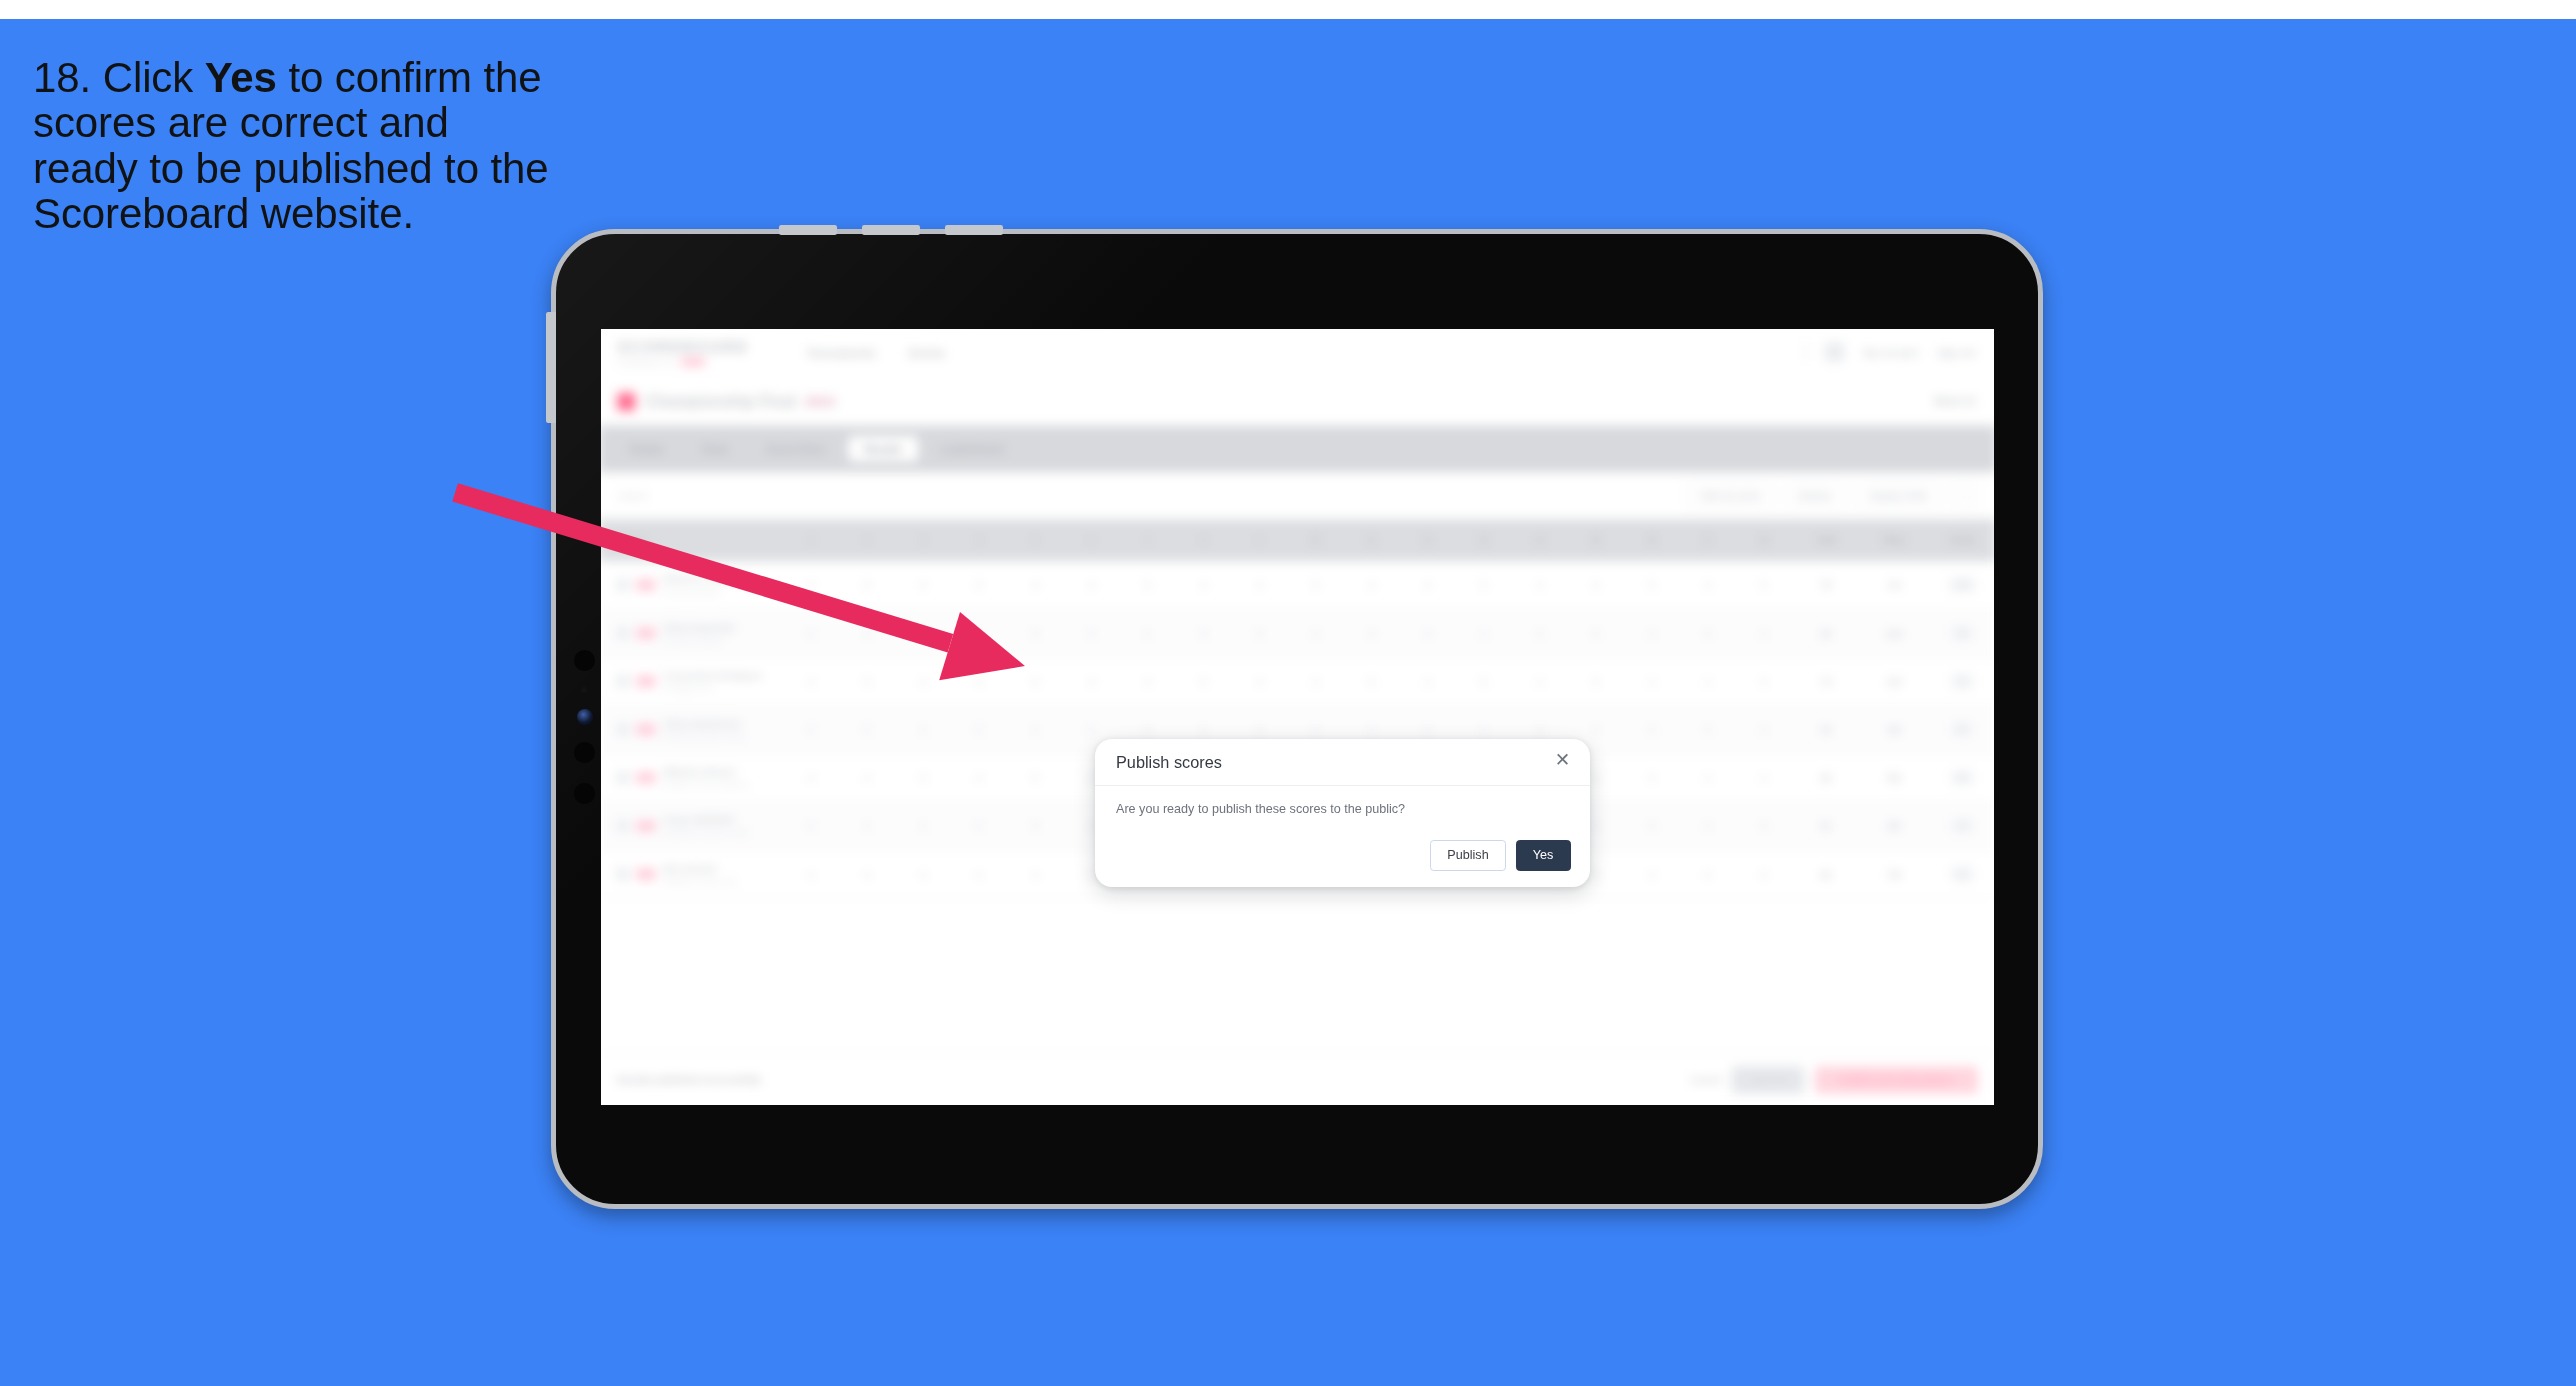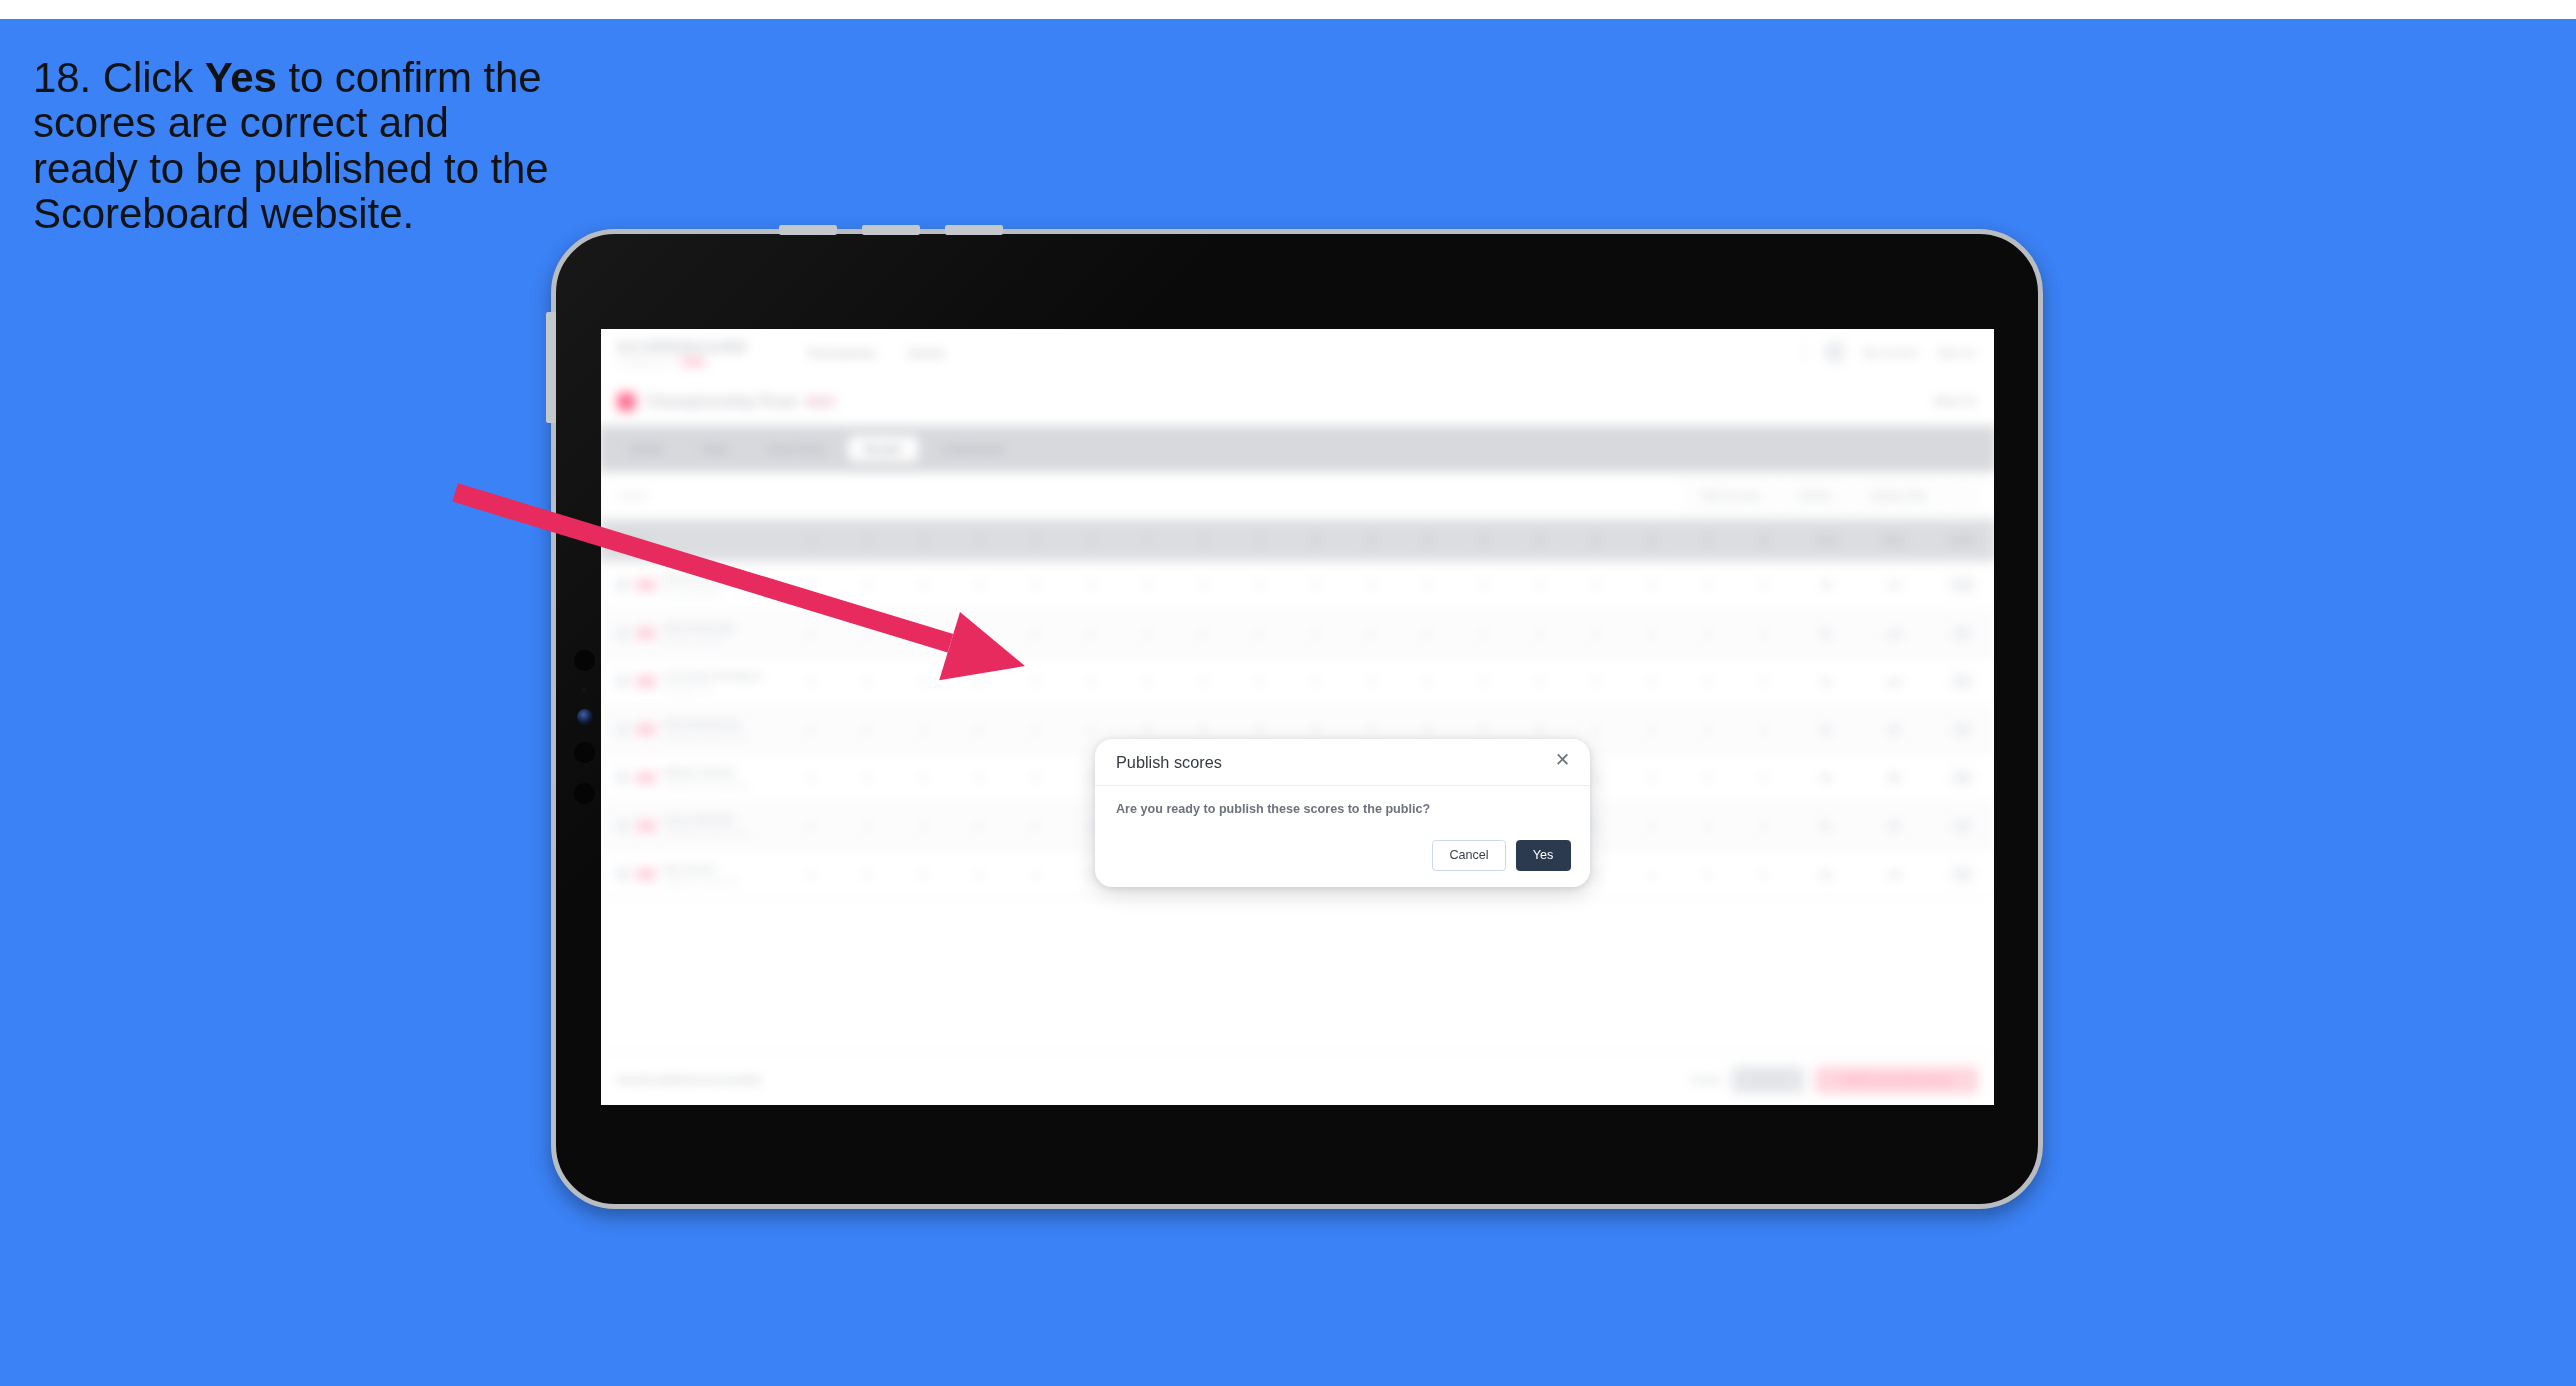--- a/index.html
+++ b/index.html
@@ -264,21 +264,21 @@
     position: absolute; right: 15px; top: 9px;
     width: 25px; height: 25px;
     display: flex; align-items: center; justify-content: center;
     color: #6f757e; font-size: 18.6px; line-height: 1; cursor: pointer;
     font-weight: 300;
   }
   .modal-body {
     padding: 16.3px 21px 0 21px;
     font-size: 12.6px;
     color: #6d737c;
-    font-weight: 700;
+    font-weight: 400;
   }
   .modal-actions {
     position: absolute; right: 19.3px; bottom: 16.3px;
     display: flex; align-items: center; gap: 9.6px;
   }
   .btn {
     font-size: 12.6px;
     border-radius: 3.7px;
     padding: 8.2px 16.3px;
     font-weight: 400;
@@ -649,21 +649,21 @@
         </div>
       </div>
 
       <div class="modal">
         <div class="modal-head">
           <div class="modal-title">Publish scores</div>
           <div class="modal-close">✕</div>
         </div>
         <div class="modal-body">Are you ready to publish these scores to the public?</div>
         <div class="modal-actions">
-          <div class="btn btn-cancel">Cancel</div>
+          <div class="btn btn-cancel">Publish</div>
           <div class="btn btn-yes">Yes</div>
         </div>
       </div>
 
     </div>
   </div>
 
   <svg class="arrow-svg" viewBox="0 0 3471 1868">
     <g id="arrow-group">
         <path d="M 609.2110332281019 650.4355832513579 L 1276.7697838902116 853.8323900937195 L 1284.3477174340076 828.9612235910037 L 616.7889667718981 625.5644167486421 Z" fill="#E82B5E"></path>

